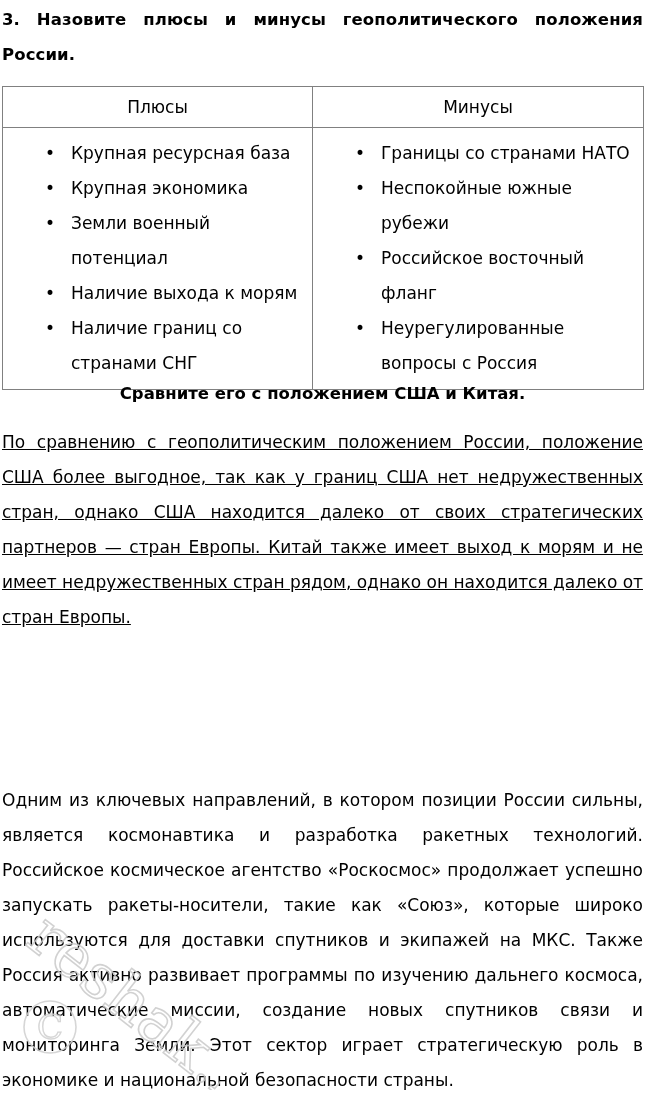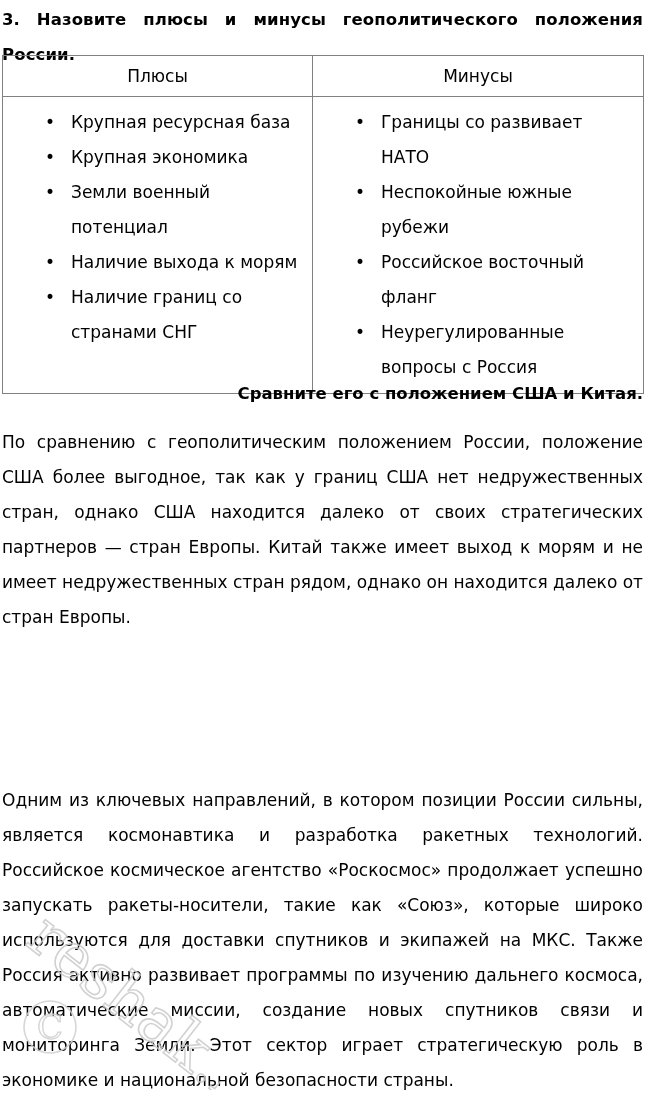--- a/index.html
+++ b/index.html
@@ -50,28 +50,28 @@
   }
 
   .sub-heading {
     position: absolute;
     font-weight: bold;
     font-size: 16.5px;
     line-height: 30px;
     margin: 0;
     left: 2px;
     width: 641px;
-    text-align: right;
+    text-align: center;
   }
   #compare-heading { top: 379px; }
 
   
   .pm-table {
     position: absolute;
-    top: 55px;
+    top: 86px;
     left: 2px;
     width: 641px;
     border-collapse: collapse;
     table-layout: fixed;
   }
   .pm-table td, .pm-table th {
     border: 1px solid #808080;
     vertical-align: top;
     padding: 0;
   }
@@ -114,21 +114,21 @@
   .body-par {
     position: absolute;
     left: 2px;
     width: 641px;
     margin: 0;
     font-size: 17px;
     line-height: 35px;
     text-align: justify;
     text-align-last: left;
   }
-  #par-compare { top: 425px; }
+  #par-compare { top: 425px; text-decoration: underline; }
   #par-space   { top: 783px; }
 
   
   .watermark {
     position: absolute;
     left: -10px;
     top: 905px;
     width: 230px;
     height: 185px;
     pointer-events: none;
@@ -160,21 +160,21 @@
           <ul class="bullets">
             <li>Крупная ресурсная база</li>
             <li>Крупная экономика</li>
             <li>Земли военный потенциал</li>
             <li>Наличие выхода к морям</li>
             <li>Наличие границ со странами СНГ</li>
           </ul>
         </td>
         <td class="td-cell">
           <ul class="bullets">
-            <li>Границы со развивает НАТО</li>
+            <li>Границы со странами НАТО</li>
             <li>Неспокойные южные рубежи</li>
             <li>Российское восточный фланг</li>
             <li>Неурегулированные вопросы с Россия</li>
           </ul>
         </td>
       </tr>
     </tbody>
   </table>
 
   <p class="sub-heading" id="compare-heading">Сравните его с положением США и Китая.</p>

